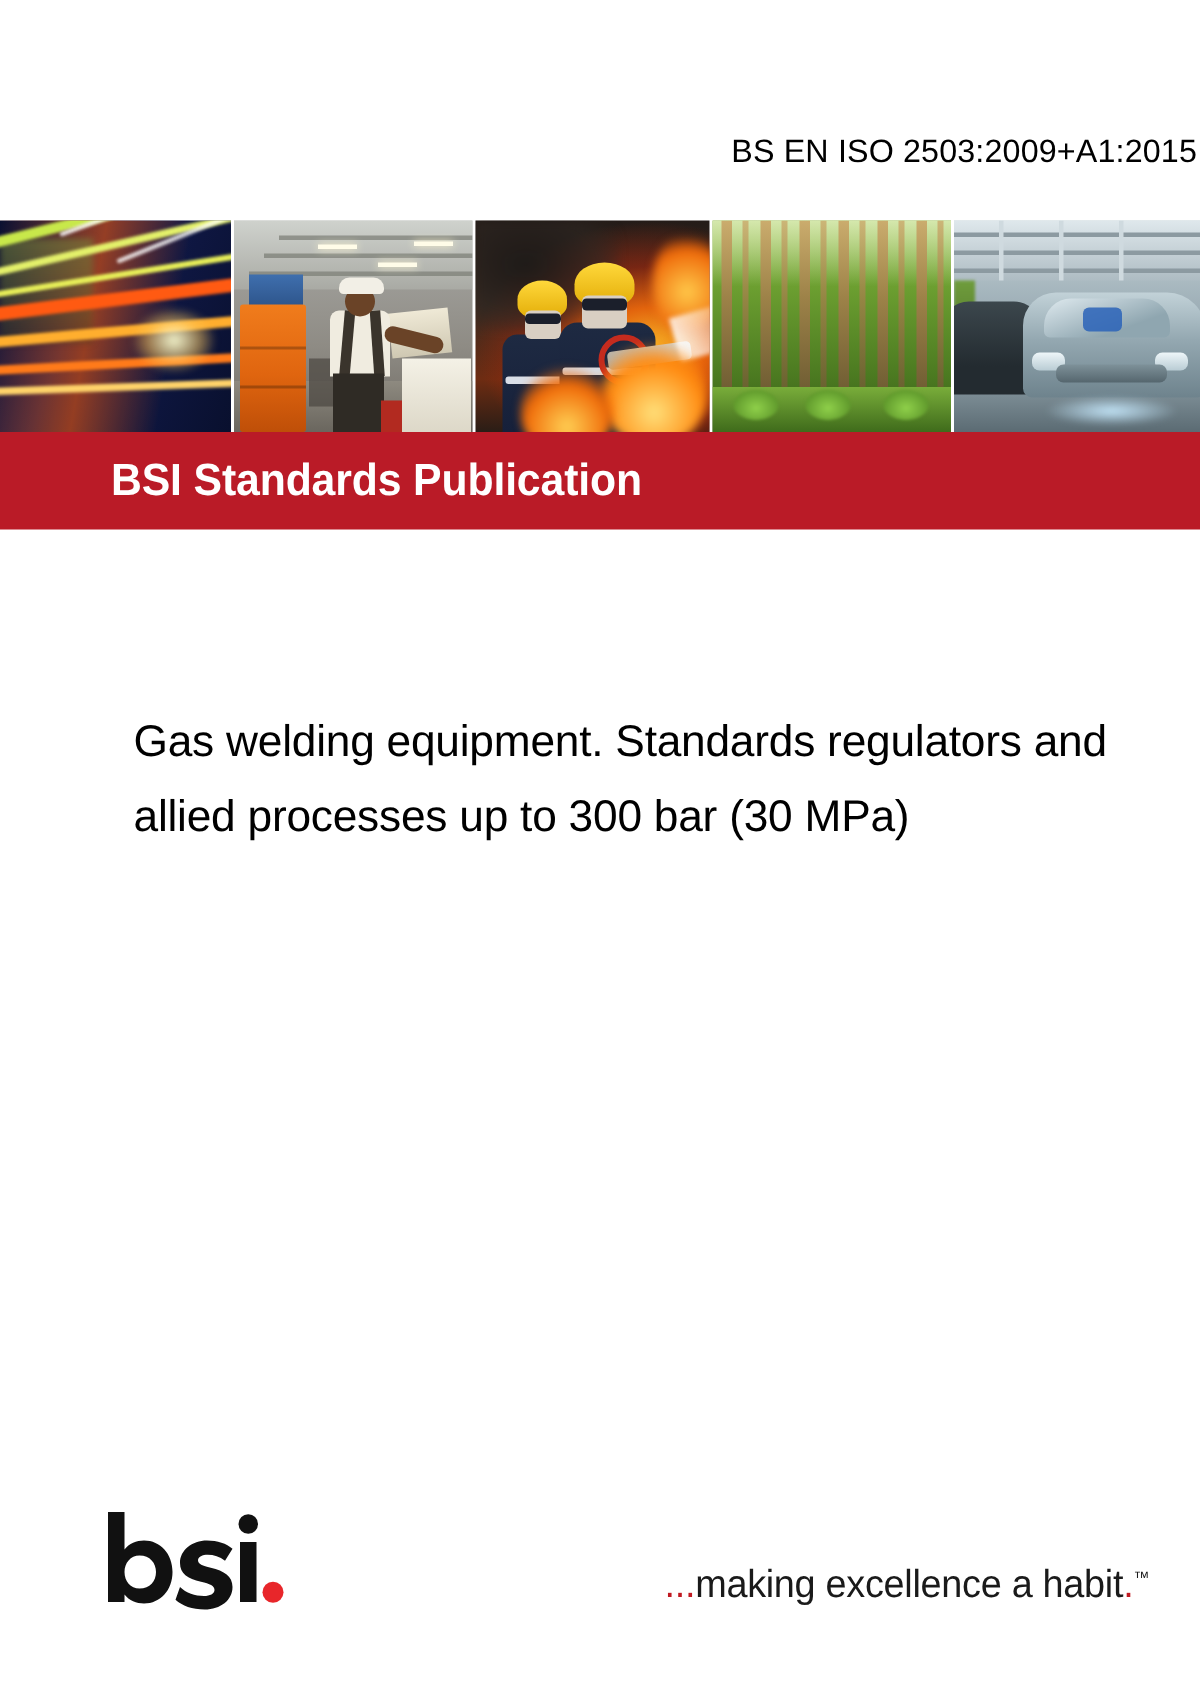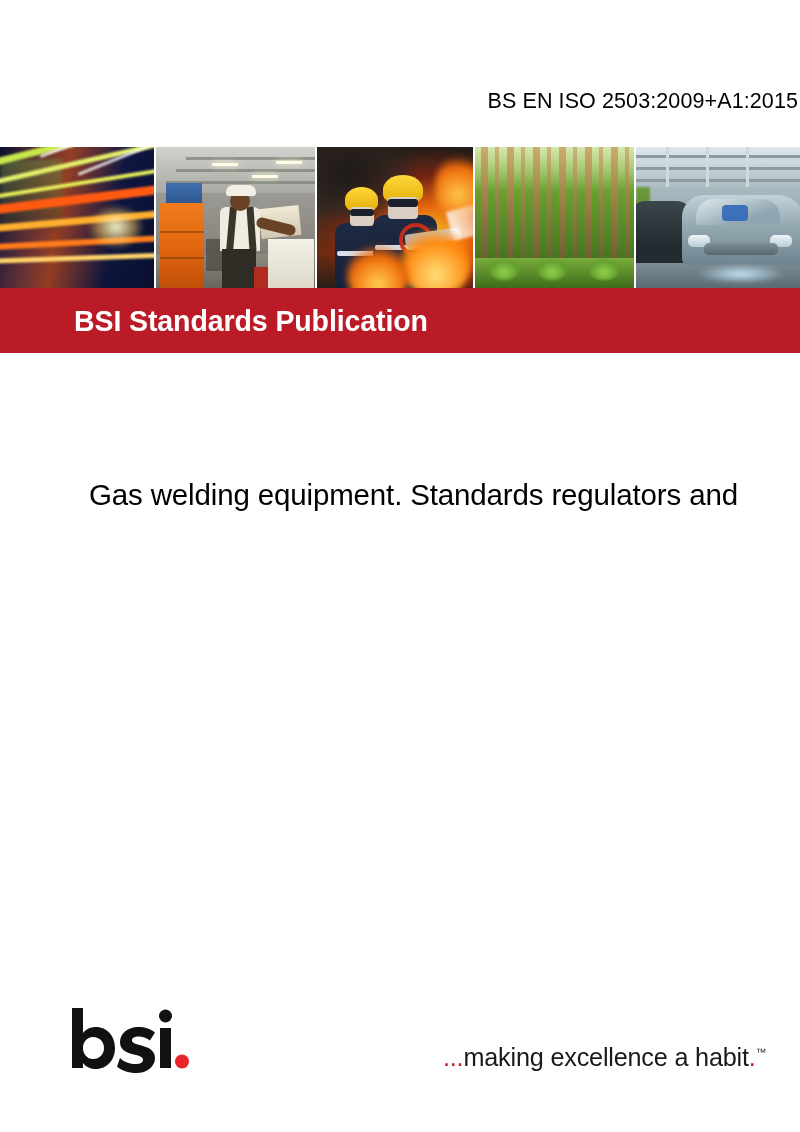--- a/index.html
+++ b/index.html
@@ -485,20 +485,21 @@
   </div>
 
 </div>
 
 <div class="red-band">
   <div class="red-band-text">BSI Standards Publication</div>
 </div>
 
 <div class="doc-title">
   <span class="tl">Gas welding equipment. Standards regulators and</span>
+  <span class="tl">allied processes up to 300 bar (30 MPa)</span>
 </div>
 
 <div class="bsi-logo">
   <svg width="120" height="70" viewBox="0 0 120 70" xmlns="http://www.w3.org/2000/svg">
 
     <path d="M2 2 L2 62 L13 62 L13 57 C16 61 21 63 26 63 C37 63 45 54 45 42 C45 30 37 21 26 21 C21 21 16 23 13 27 L13 2 Z
              M23 31 C30 31 34 36 34 42 C34 48 30 53 23 53 C17 53 13 48 13 42 C13 36 17 31 23 31 Z" fill="#111111"></path>
 
     <path d="M50 52 C54 56 60 58 66 58 C70 58 73 56.5 73 54 C73 51 70 50 64 48.5 C55 46.5 50 43 50 36
              C50 27.5 58 21 68 21 C75 21 81 23 85 26.5 L80 34.5 C76.5 31.8 72.5 30.5 68.5 30.5

